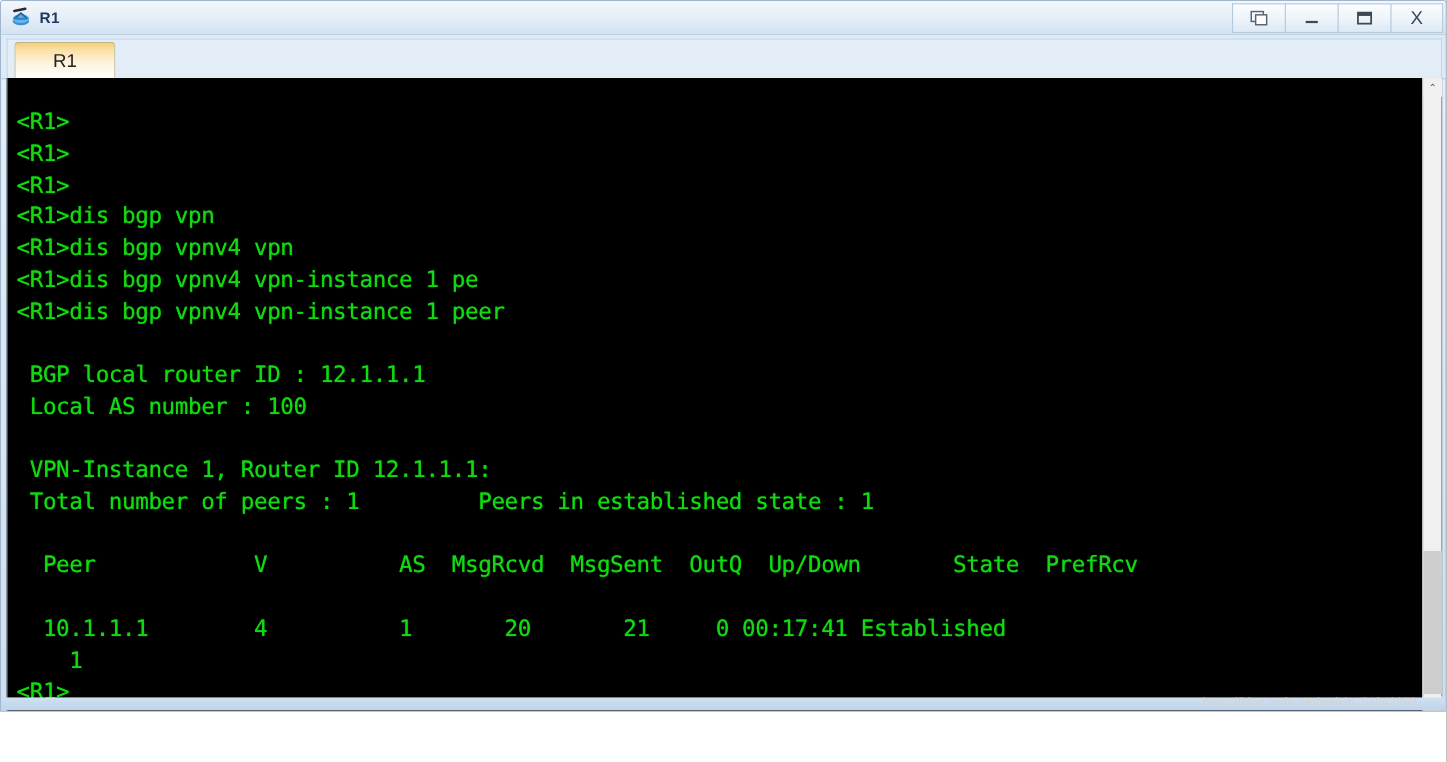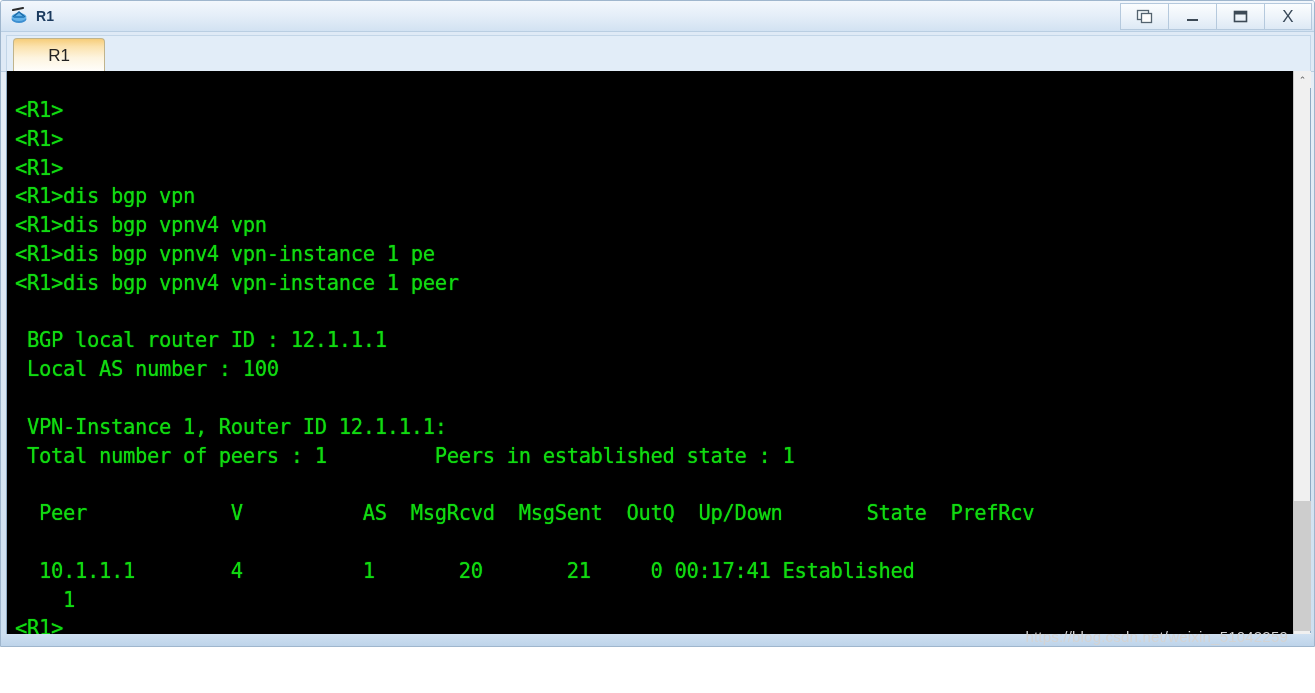--- a/index.html
+++ b/index.html
@@ -186,21 +186,21 @@
     left: 19px; top: 0;
     width: 1135px; height: 19px;
     background: #cdcdcd;
     cursor: pointer;
   }
 
   #watermark {
     position: absolute;
     right: 26px;
     bottom: 1px;
-    font-size: 15px;
+    font-size: 11px;
     color: #d3d3d3;
     font-family: "Liberation Sans", sans-serif;
     letter-spacing: 0.2px;
     pointer-events: none;
     z-index: 5;
   }
 
   #status-strip {
     position: absolute;
     left: 0; bottom: 0;

